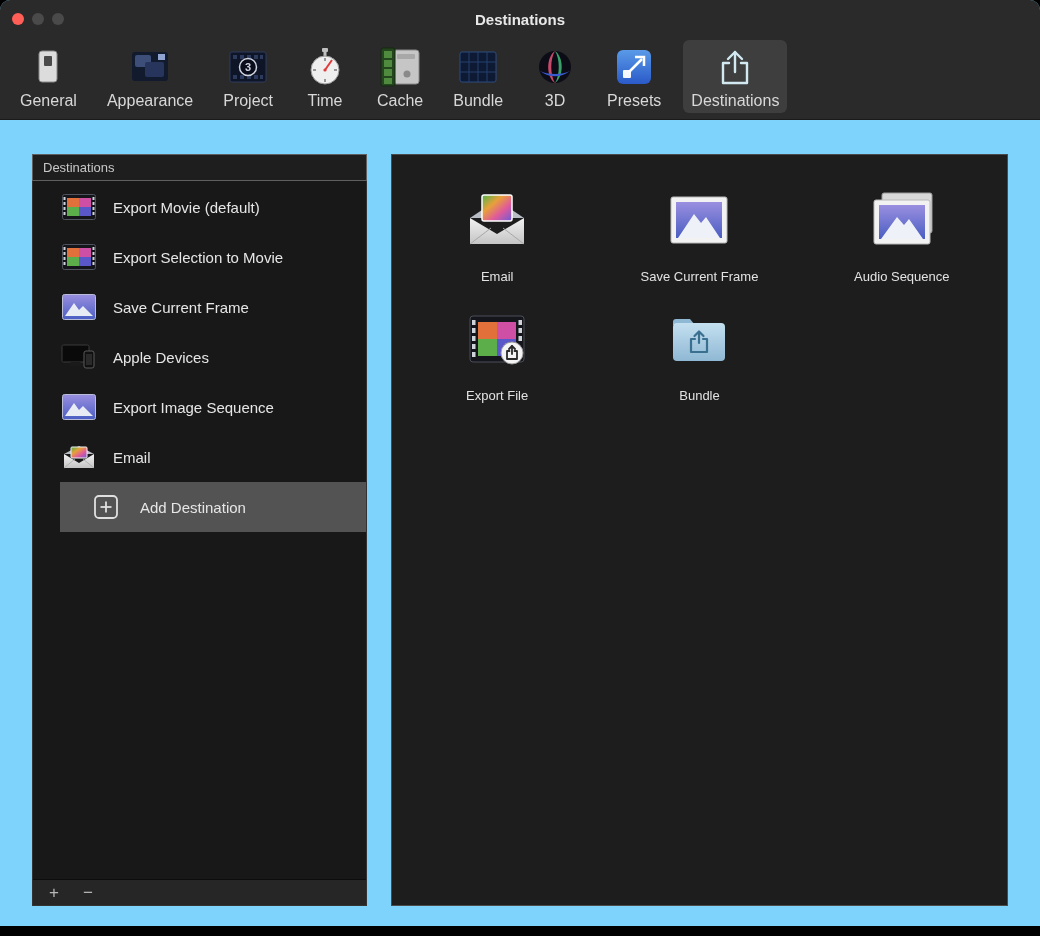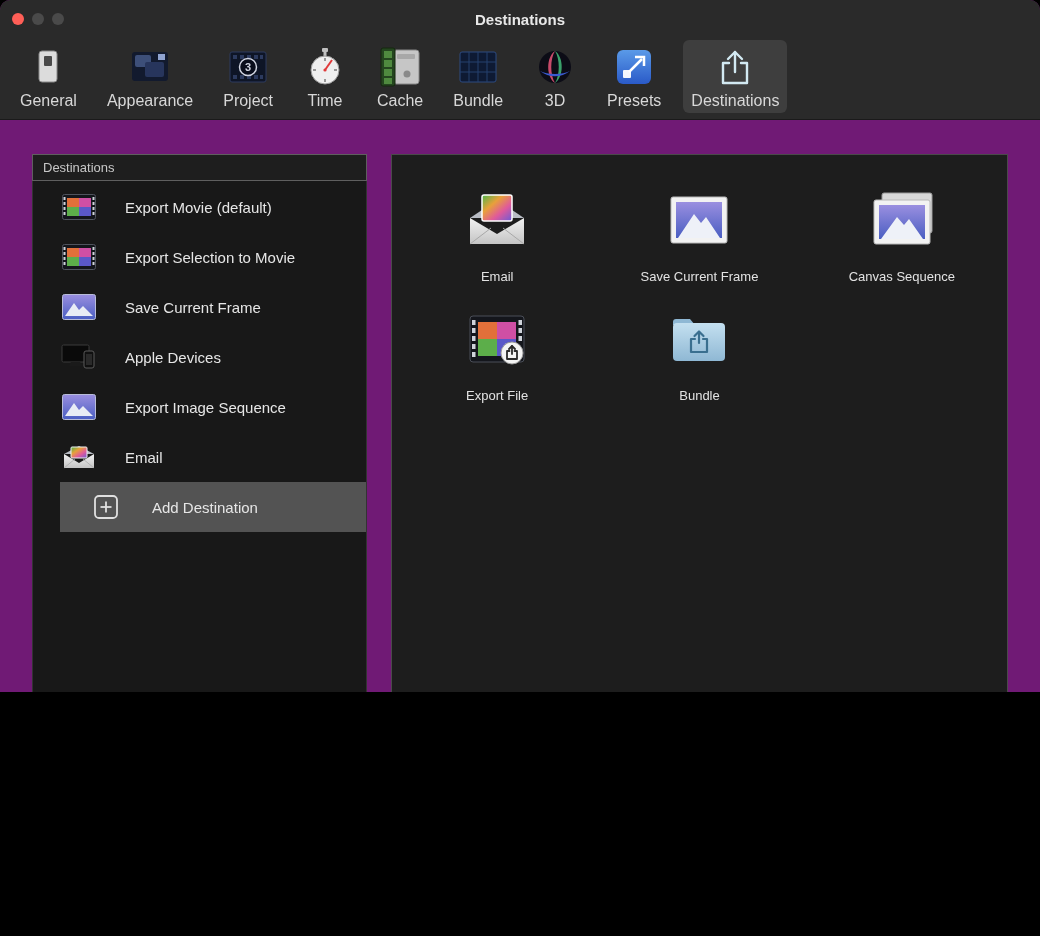--- a/index.html
+++ b/index.html
@@ -1,17 +1,17 @@
 <!DOCTYPE html>
 <html><head>
 <meta charset="utf-8">
 <style>
   * { margin:0; padding:0; box-sizing:border-box; }
   html,body { width:1040px; height:936px; background:#000; font-family:"Liberation Sans", sans-serif; overflow:hidden; }
-  .window { width:1040px; height:692px; background:#701a75; border-radius:10px 10px 0 0; position:relative; overflow:hidden; }
+  .window { width:1040px; height:926px; background:#7dd3fc; border-radius:10px 10px 0 0; position:relative; overflow:hidden; }
 
   
   .titlebar { height:38px; background:#2a2a2a; display:flex; align-items:center; position:relative; }
   .traffic { display:flex; gap:8px; padding-left:12px; }
   .light { width:12px; height:12px; border-radius:50%; }
   .light.red { background:#ff5f57; }
   .light.dim { background:#4a4a4a; }
   .wtitle { position:absolute; left:0; right:0; text-align:center; font-size:15px; font-weight:bold; color:#e8e8e8; }
 
   .toolbar { background:#2a2a2a; display:flex; align-items:flex-end; gap:14px; padding:2px 0 6px 12px; border-bottom:1px solid #1a1a1a; }
@@ -19,21 +19,21 @@
   .tb-item.selected { background:#3e3e3e; }
   .tb-icon { width:44px; height:44px; display:flex; align-items:center; justify-content:center; }
   .tb-label { font-size:16px; color:#d8d8d8; white-space:nowrap; }
 
   
   .content { display:flex; gap:24px; padding:34px 32px 24px 32px; height:810px; }
 
   .sidebar { width:335px; display:flex; flex-direction:column; background:#181818; border:1px solid #333; }
   .sb-header { background:#1e1e1e; border:1px solid #5f5f5f; margin:-1px; padding:5px 10px; font-size:13px; color:#c8c8c8; position:relative; z-index:2; }
   .sb-list { flex:1; overflow:hidden; padding-top:2px; }
-  .sb-row { height:50px; display:flex; align-items:center; gap:28px; padding-left:28px; cursor:default; }
+  .sb-row { height:50px; display:flex; align-items:center; gap:16px; padding-left:28px; cursor:default; }
   .sb-row.selected { background:#535353;margin-left:27px; }
   .sb-icon { width:36px; height:28px; display:flex; align-items:center; justify-content:center; flex-shrink:0; }
   .sb-label { font-size:15px; color:#e6e6e6; }
   .sb-bottom { height:26px; background:#262626; border-top:1px solid #0d0d0d; display:flex; align-items:center; gap:16px; padding-left:12px; }
   .sb-btn { color:#b8b8b8; font-size:17px; line-height:1; width:18px; text-align:center; }
 
   .panel { flex:1; border:1px solid #4a4a4a; background:#1d1d1d; padding:26px 4px 0 4px; }
   .grid { display:grid; grid-template-columns:repeat(3, 1fr); row-gap:16px; }
   .g-item { display:flex; flex-direction:column; align-items:center; }
   .g-icon { height:78px; display:flex; align-items:center; justify-content:center; }
@@ -370,21 +370,21 @@
 
         <div class="g-item">
           <span class="g-icon">
             <svg width="64" height="56" viewBox="0 0 64 56">
               <rect x="12" y="1" width="50" height="40" rx="2" fill="#d8d8d8" stroke="#9a9a9a"></rect>
               <rect x="4" y="8" width="56" height="44" rx="2" fill="#f2f2f2" stroke="#b8b8b8"></rect>
               <rect x="9" y="13" width="46" height="34" fill="url(#g-sky)"></rect>
               <path d="M11,47 L27,25 L34,33 L39,27 L53,47 Z" fill="#eef1f8"></path>
             </svg>
           </span>
-          <span class="g-label">Canvas Sequence</span>
+          <span class="g-label">Audio Sequence</span>
         </div>
 
         <div class="g-item">
           <span class="g-icon">
             <svg width="64" height="64" viewBox="0 0 64 64">
               <rect x="5" y="9" width="54" height="46" rx="3" fill="#14161c" stroke="#4a4e58"></rect>
               <rect x="13" y="15" width="19" height="17" fill="#e2703a"></rect>
                 <rect x="32" y="15" width="19" height="17" fill="#cf4fa4"></rect>
               <rect x="13" y="32" width="19" height="17" fill="#5cae4a"></rect>
                 <rect x="32" y="32" width="19" height="17" fill="#5a58c8"></rect>

